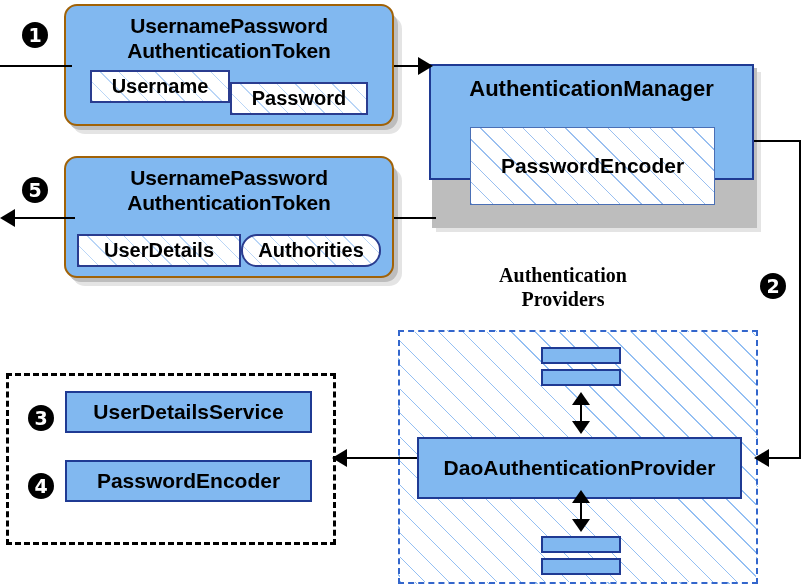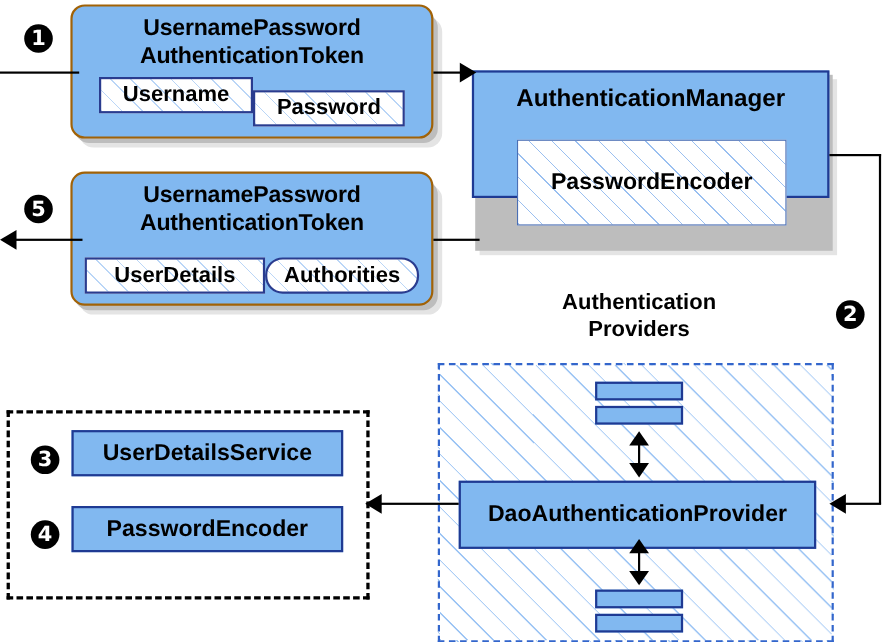--- a/index.html
+++ b/index.html
@@ -248,21 +248,21 @@
 
   <div class="line-h" style="left:394px; top:217px; width:42px;"></div>
 
   <div class="line-h" style="left:754px; top:140px; width:47px;"></div>
   <div class="line-v" style="left:799px; top:140px; height:318px;"></div>
   <div class="line-h" style="left:762px; top:457px; width:39px;"></div>
   <div class="arrow-l" style="left:754px; top:449px;"></div>
 
   <div class="badge" style="left:760px; top:273px;">2</div>
 
-  <div class="zone-title" style="left:470px; top:263px; width:222px;">
+  <div class="zone-title" style="left:452px; top:263px; width:222px;font-family:Liberation Serif, serif;">
     <div>Authentication</div>
     <div>Providers</div>
   </div>
 
   <div class="providers-zone" style="left:398px; top:330px; width:360px; height:254px;"></div>
 
   <div class="mini-bar" style="left:541px; top:347px; width:80px; height:17px;"></div>
   <div class="mini-bar" style="left:541px; top:369px; width:80px; height:17px;"></div>
 
   <div class="arrow-u" style="left:572px; top:392px;"></div>

